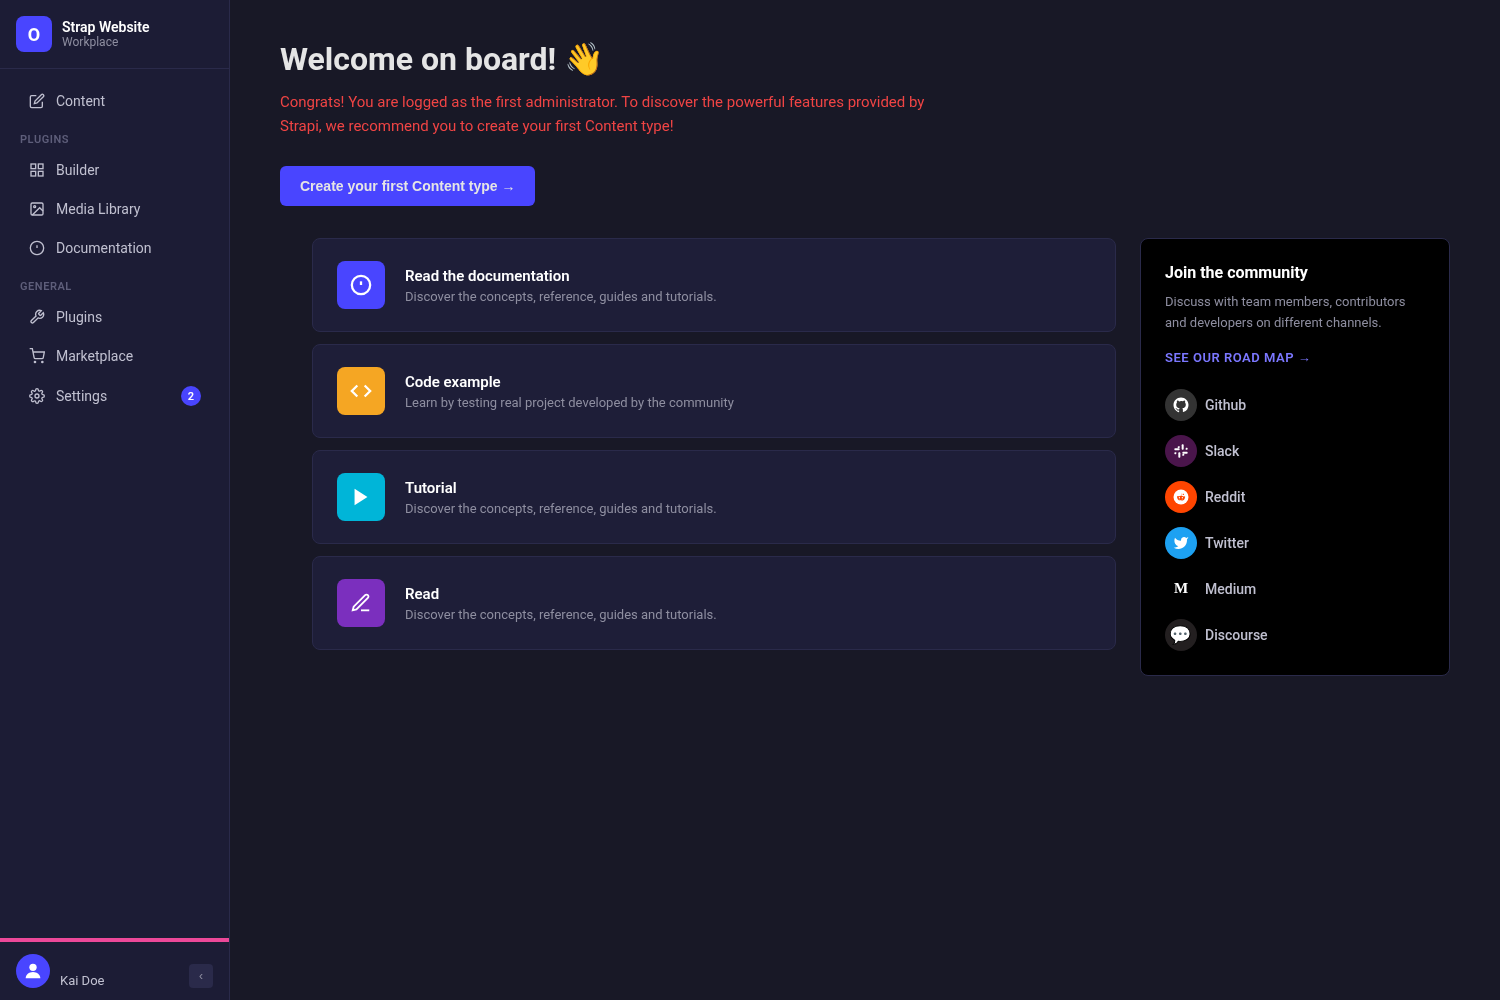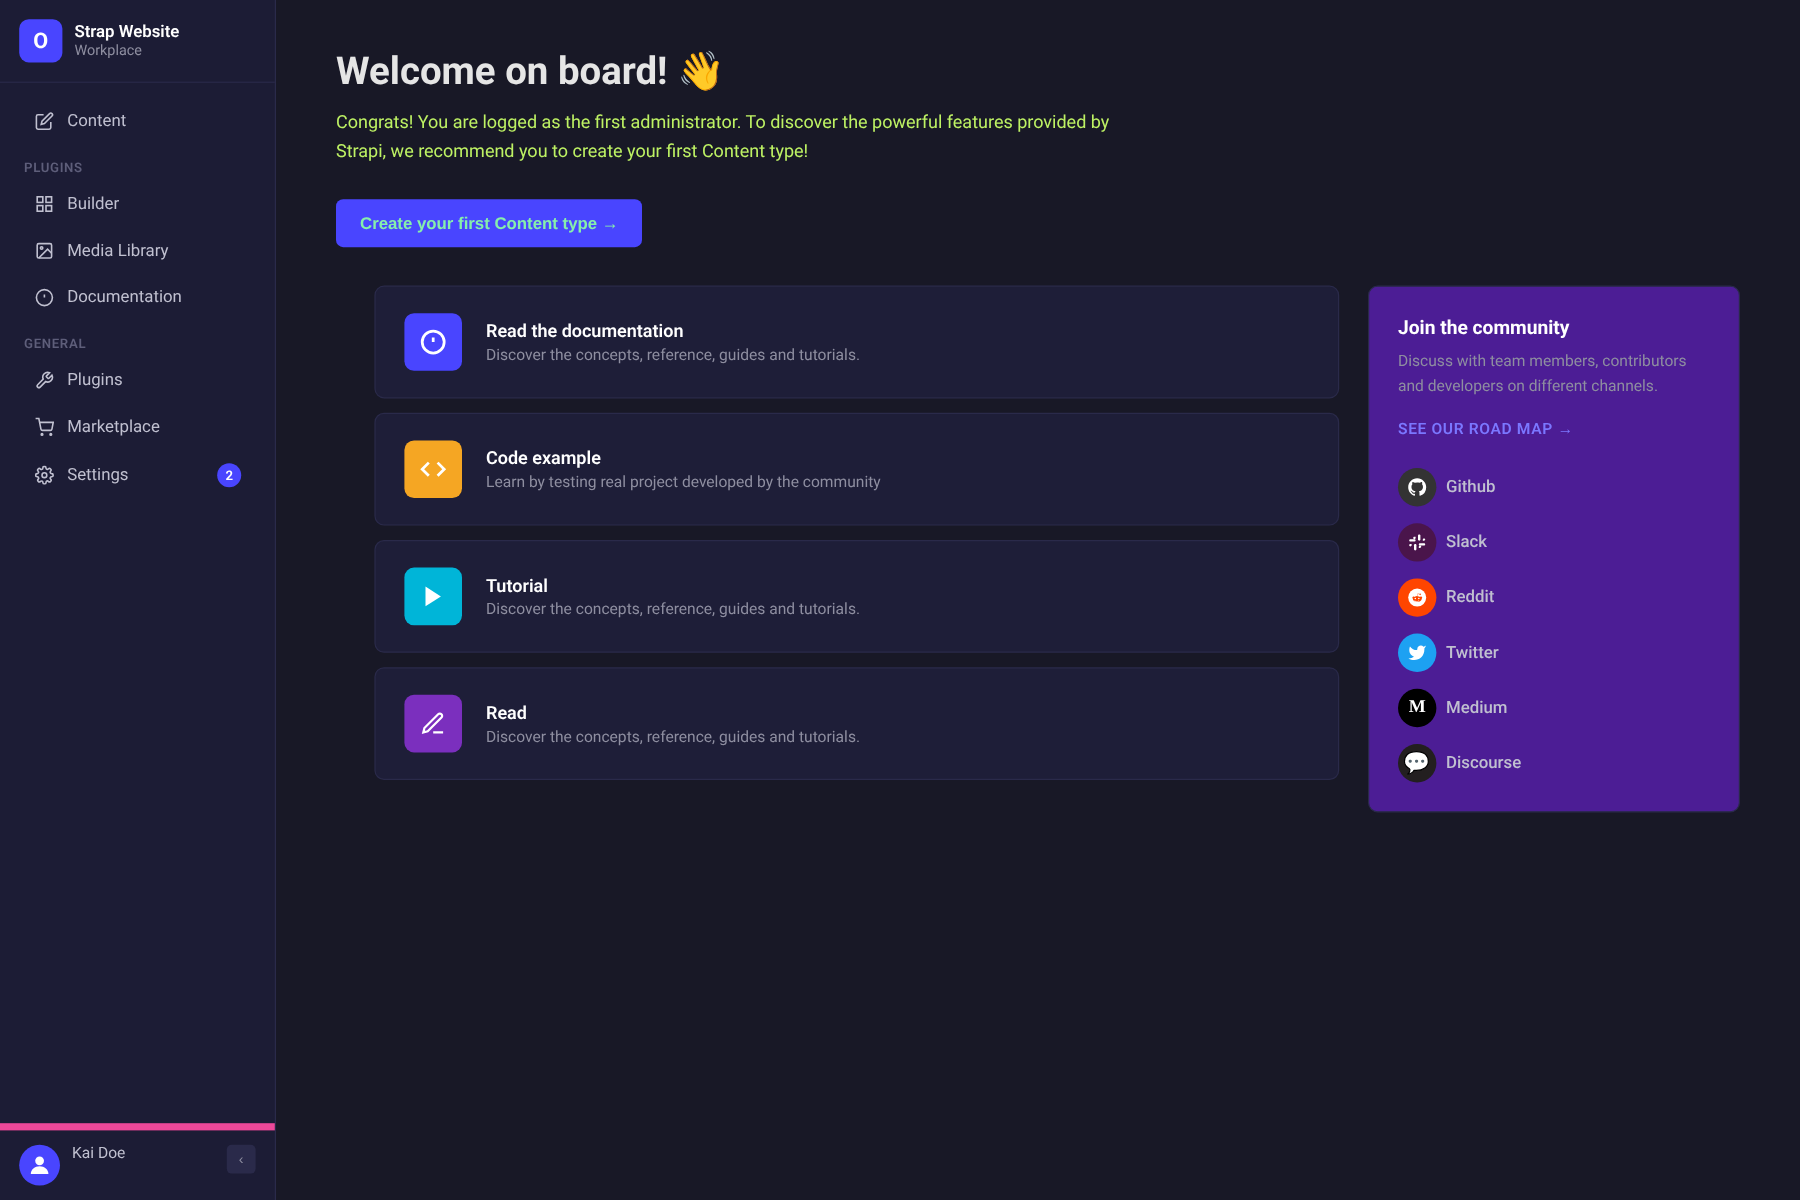--- a/index.html
+++ b/index.html
@@ -106,24 +106,24 @@
       width: 20px;
       height: 20px;
       display: flex;
       align-items: center;
       justify-content: center;
       font-size: 11px;
       font-weight: 600;
     }
 
     .sidebar-footer {
-      border-top: 6px solid #ec4899;
+      border-top: 4px solid #ec4899;
       padding: 12px 16px;
       display: flex;
-      align-items: flex-start;
+      align-items: flex-end;
       gap: 10px;
     }
 
     .avatar {
       width: 34px;
       height: 34px;
       border-radius: 50%;
       background: #4945ff;
       display: flex;
       align-items: center;
@@ -163,32 +163,32 @@
 
     .welcome-title {
       font-size: 32px;
       font-weight: 700;
       color: #e5e5e5;
       margin-bottom: 12px;
     }
 
     .welcome-sub {
       font-size: 15px;
-      color: #bef264;
+      color: #ef4444;
       margin-bottom: 28px;
       line-height: 1.6;
       max-width: 680px;
     }
 
     .cta-button {
       display: inline-flex;
       align-items: center;
       gap: 8px;
       background: #4945ff;
-      color: #86efac;
+      color: #e5e5e5;
       border: none;
       border-radius: 6px;
       padding: 12px 20px;
       font-size: 14px;
       font-weight: 600;
       cursor: pointer;
       margin-bottom: 32px;
       transition: background 0.15s;
     }
 
@@ -244,21 +244,21 @@
     }
     .card-desc {
       font-size: 13px;
       color: #8e8ea0;
     }
 
     
     .community-panel {
       width: 310px;
       min-width: 310px;
-      background: #4c1d95;
+      background: #000000;
       border: 1px solid #2a2a4a;
       border-radius: 8px;
       padding: 24px;
     }
 
     .community-title {
       font-size: 16px;
       font-weight: 700;
       color: #fff;
       margin-bottom: 10px;

